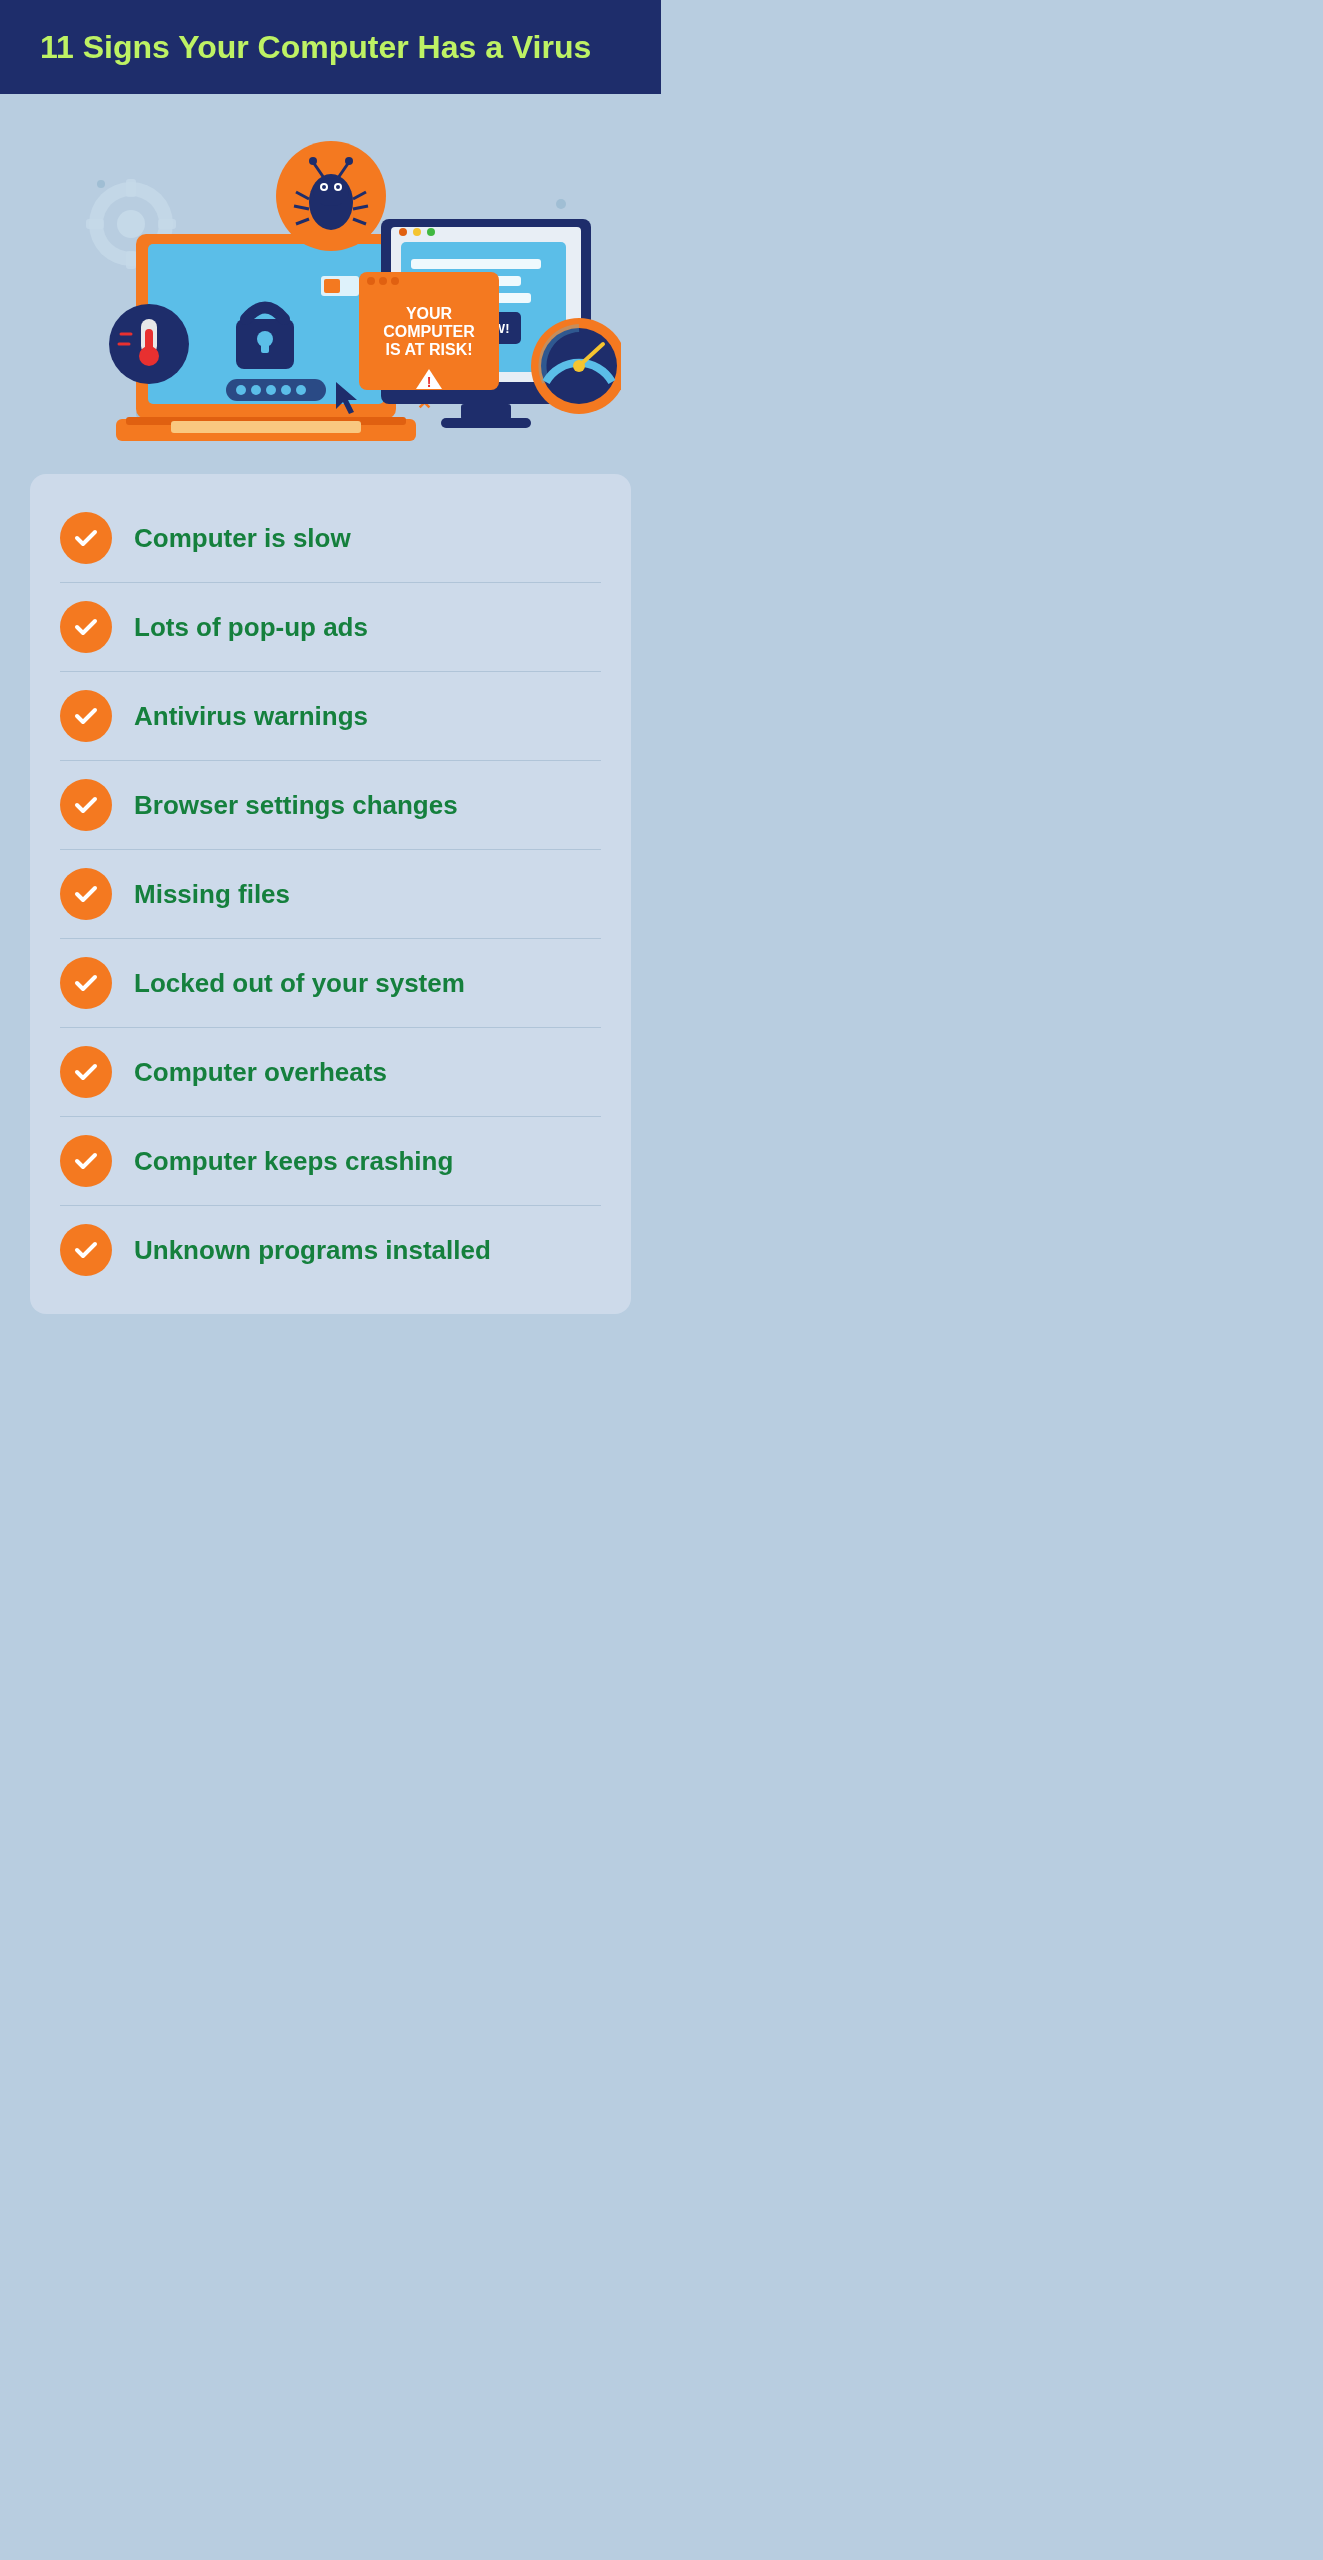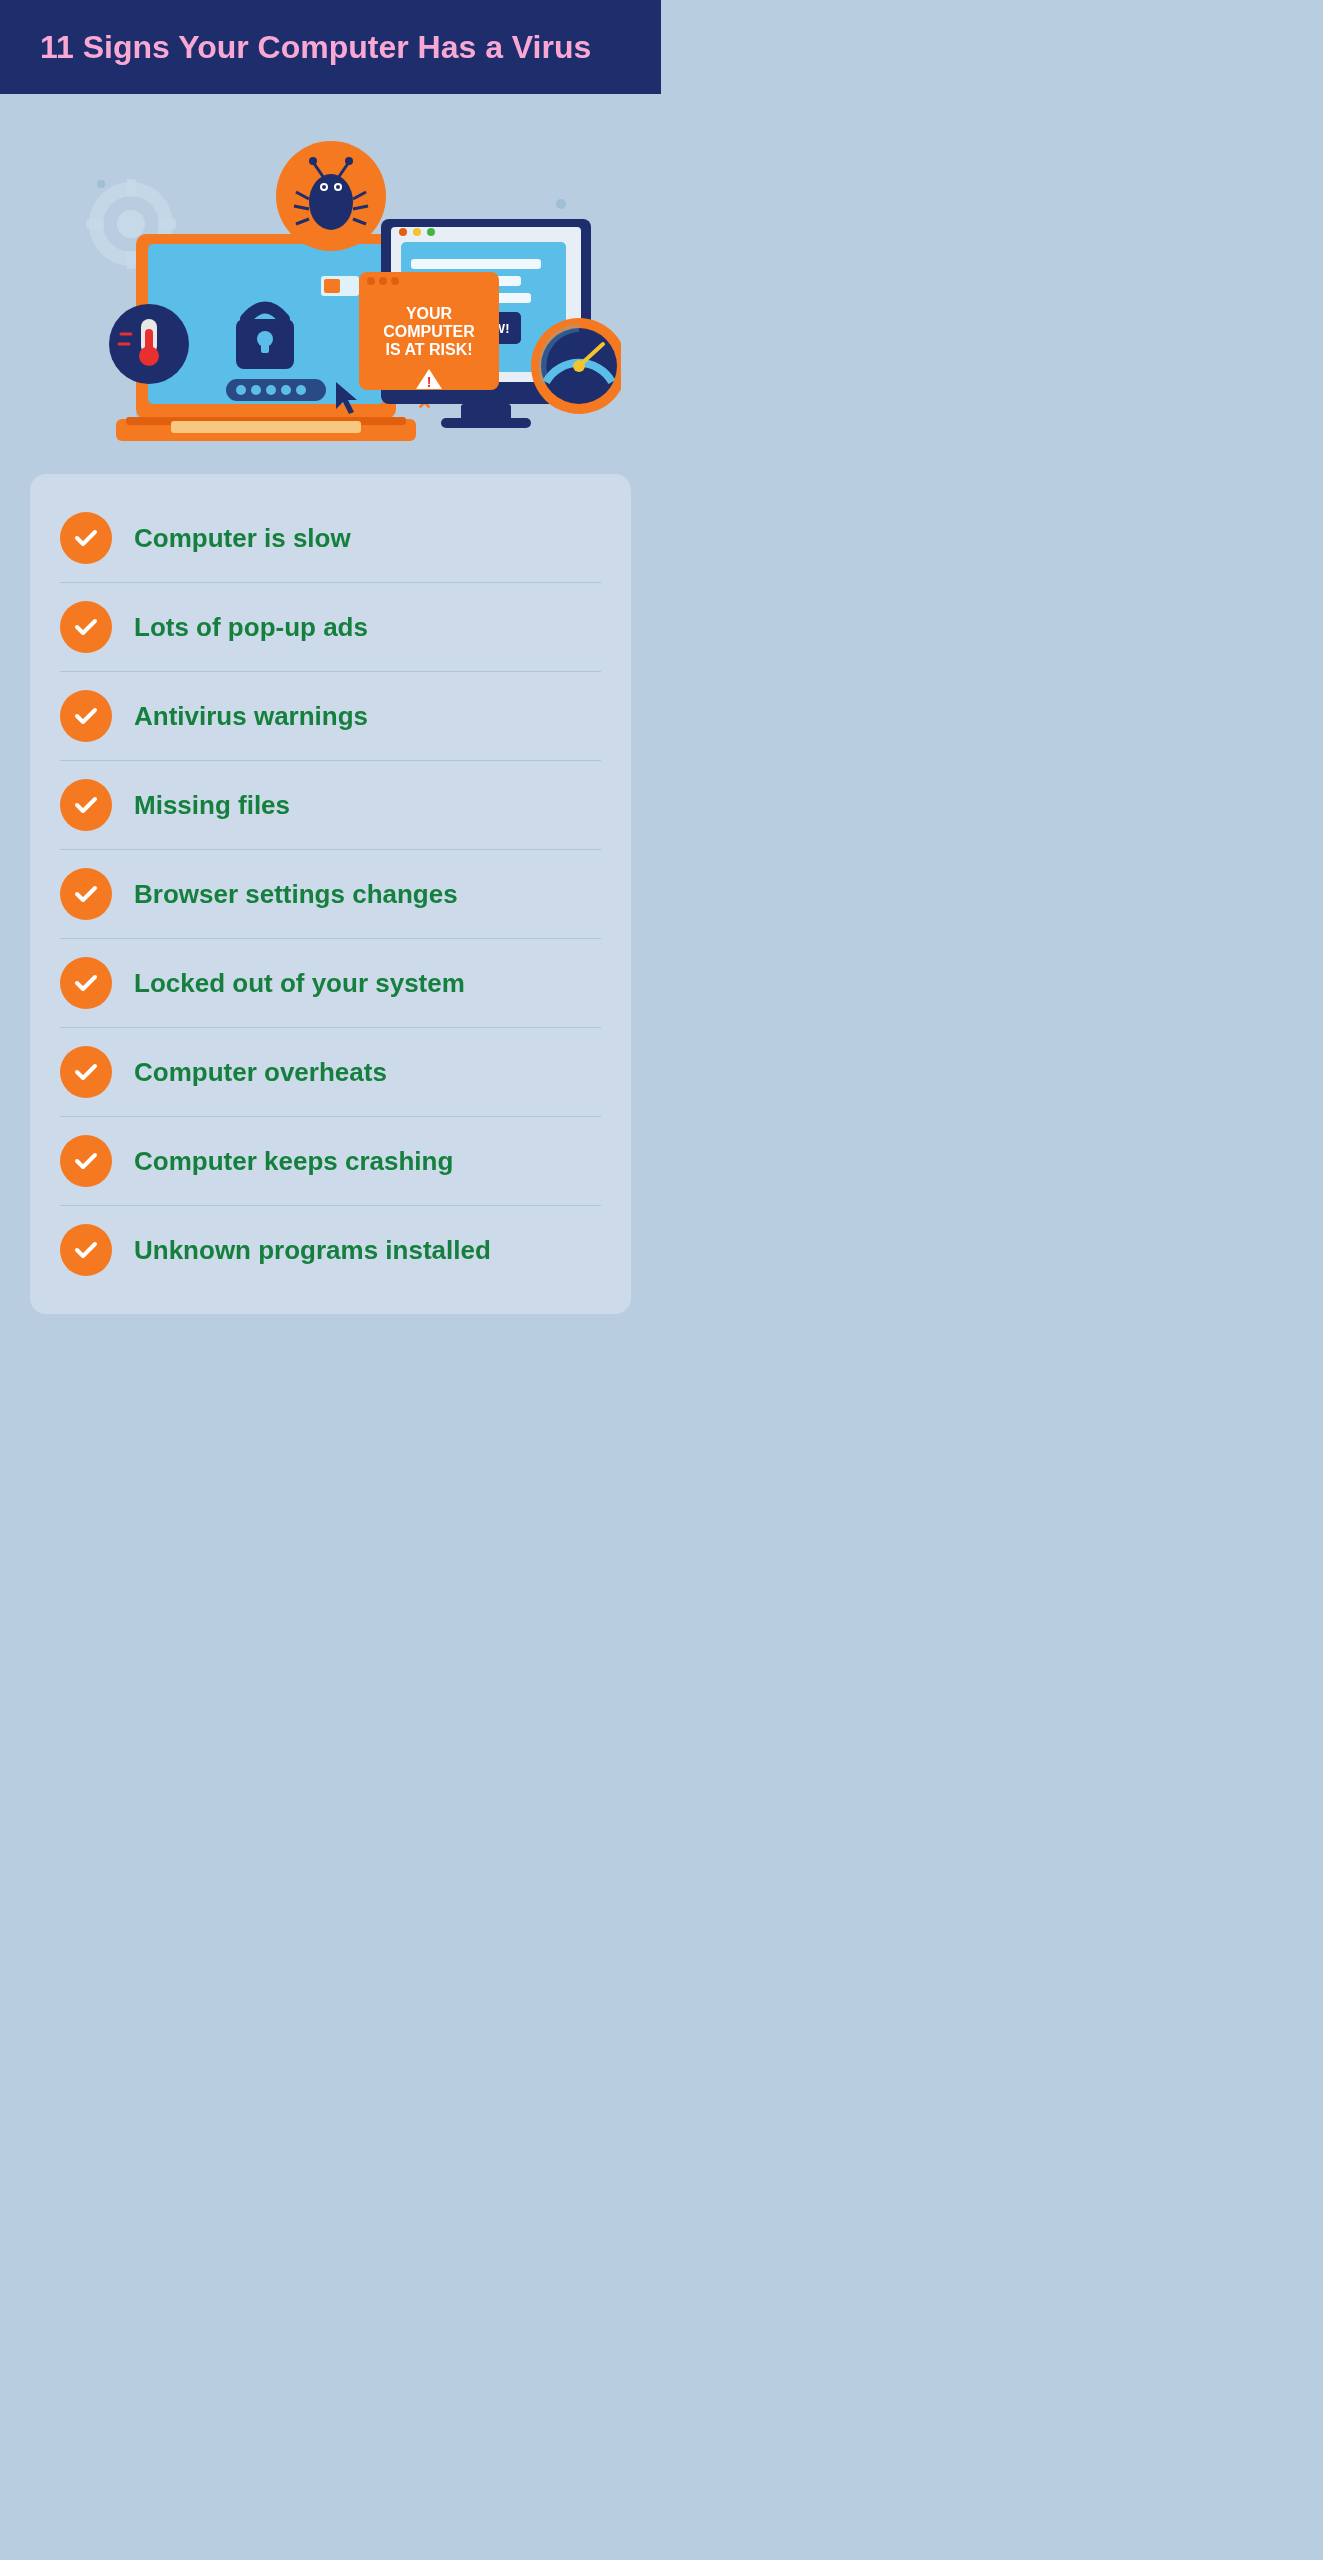--- a/index.html
+++ b/index.html
@@ -13,21 +13,21 @@
       background: #b8cde0;
       font-family: 'Arial Black', 'Arial Bold', Arial, sans-serif;
     }
 
     .header {
       background: #1e2d6b;
       padding: 28px 40px 28px 40px;
     }
 
     .header-title {
-      color: #f9a8d4;
+      color: #bef264;
       font-size: 32px;
       font-weight: 900;
       font-family: 'Arial Black', Arial, sans-serif;
       line-height: 1.2;
     }
 
     .illustration-area {
       background: #b8cde0;
       padding: 30px 20px 20px 20px;
       display: flex;
@@ -235,36 +235,36 @@
       </svg>
     </div>
     <span class="item-label">Antivirus warnings</span>
   </div>
     <div class="checklist-item">
     <div class="check-circle">
       <svg viewBox="0 0 28 28" fill="none" xmlns="http://www.w3.org/2000/svg">
         <polyline points="5,14 11,20 23,8" stroke="white" stroke-width="4" stroke-linecap="round" stroke-linejoin="round" fill="none"></polyline>
       </svg>
     </div>
+    <span class="item-label">Browser settings changes</span>
+  </div>
+    <div class="checklist-item">
+    <div class="check-circle">
+      <svg viewBox="0 0 28 28" fill="none" xmlns="http://www.w3.org/2000/svg">
+        <polyline points="5,14 11,20 23,8" stroke="white" stroke-width="4" stroke-linecap="round" stroke-linejoin="round" fill="none"></polyline>
+      </svg>
+    </div>
     <span class="item-label">Missing files</span>
   </div>
     <div class="checklist-item">
     <div class="check-circle">
       <svg viewBox="0 0 28 28" fill="none" xmlns="http://www.w3.org/2000/svg">
         <polyline points="5,14 11,20 23,8" stroke="white" stroke-width="4" stroke-linecap="round" stroke-linejoin="round" fill="none"></polyline>
       </svg>
     </div>
-    <span class="item-label">Browser settings changes</span>
-  </div>
-    <div class="checklist-item">
-    <div class="check-circle">
-      <svg viewBox="0 0 28 28" fill="none" xmlns="http://www.w3.org/2000/svg">
-        <polyline points="5,14 11,20 23,8" stroke="white" stroke-width="4" stroke-linecap="round" stroke-linejoin="round" fill="none"></polyline>
-      </svg>
-    </div>
     <span class="item-label">Locked out of your system</span>
   </div>
     <div class="checklist-item">
     <div class="check-circle">
       <svg viewBox="0 0 28 28" fill="none" xmlns="http://www.w3.org/2000/svg">
         <polyline points="5,14 11,20 23,8" stroke="white" stroke-width="4" stroke-linecap="round" stroke-linejoin="round" fill="none"></polyline>
       </svg>
     </div>
     <span class="item-label">Computer overheats</span>
   </div>

